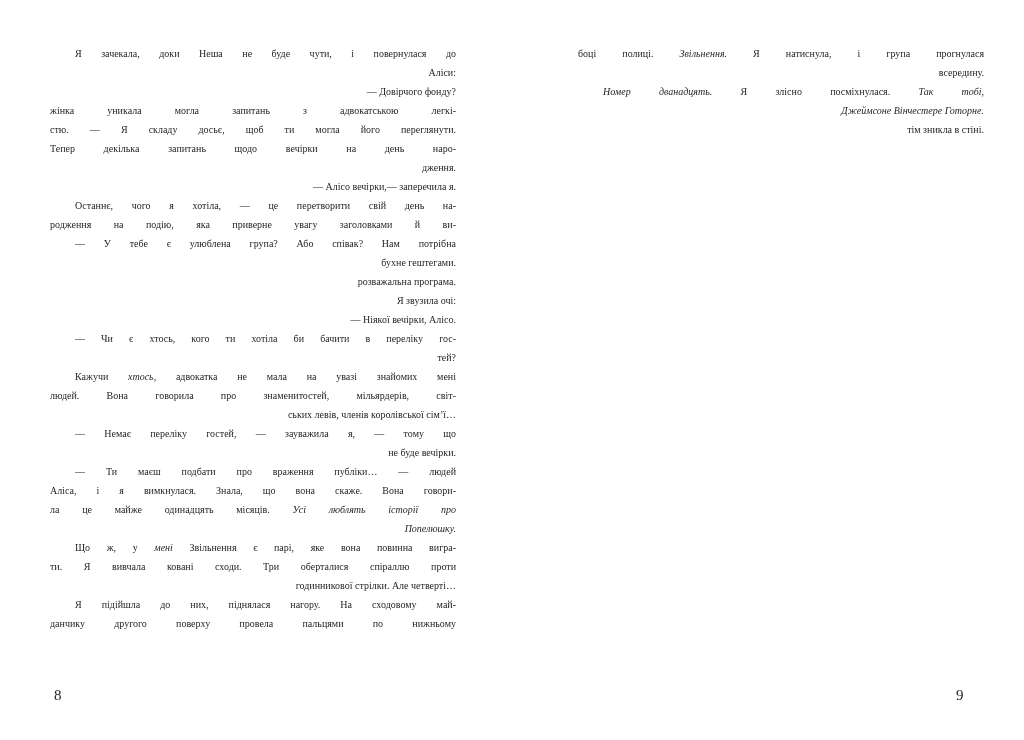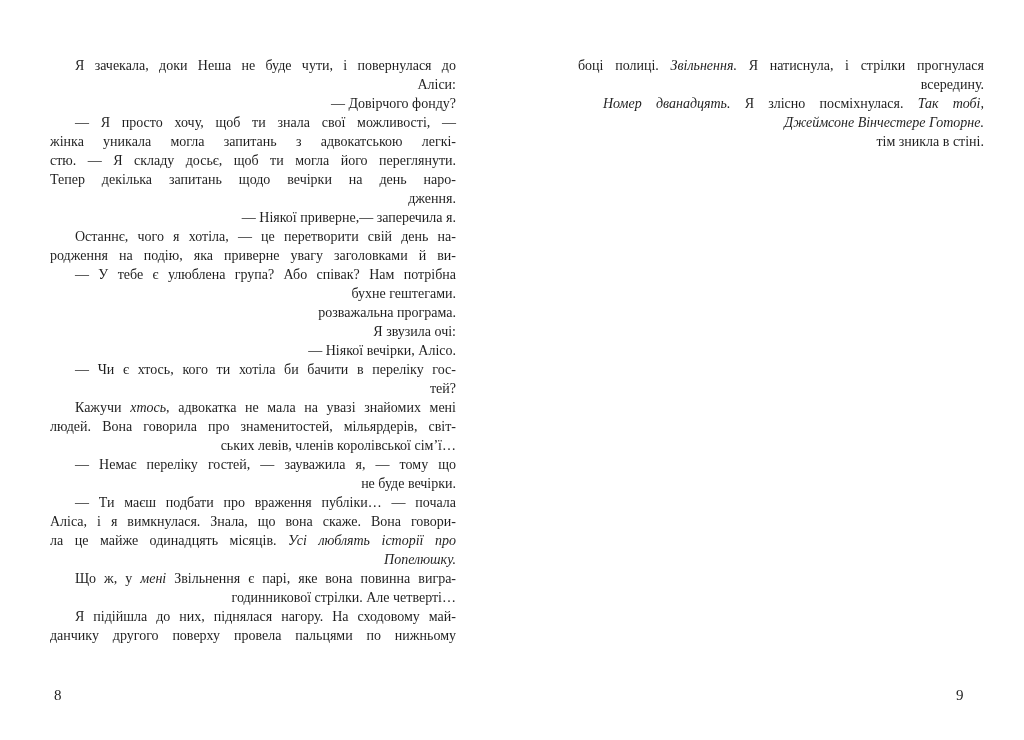--- a/index.html
+++ b/index.html
@@ -10,23 +10,23 @@
     overflow: hidden;
   }
   .spread {
     position: relative;
     width: 1024px; height: 740px;
     background: #ffffff;
     color: #1f1f1f;
   }
   .page-col {
     position: absolute;
-    top: 56px;
+    top: 44px;
     width: 406px;
-    font-size: 14px;
+    font-size: 10px;
     line-height: 19px;
     color: #1f1f1f;
   }
   #left-col  { left: 50px; }
   #right-col { left: 578px; }
   .line { text-align: right; white-space: normal; }
   .line.j {
     text-align: justify;
     -moz-text-align-last: justify;
     text-align-last: justify;
@@ -45,52 +45,52 @@
   .folio-right { left: 956px; }
 </style>
 </head>
 <body>
 
 <div class="spread">
   <div class="page-col" id="left-col">
       <div class="line j in"><span>Я зачекала, доки Неша не буде чути, і повернулася до</span></div>
       <div class="line"><span>Аліси:</span></div>
       <div class="line in"><span>— Довірчого фонду?</span></div>
-      <div class="line j in"><span>— Я просто хочу, щоб ти знала свої можливості, —</span></div>
       <div class="line j"><span>жінка уникала могла запитань з адвокатською легкі-</span></div>
       <div class="line j"><span>стю. — Я складу досьє, щоб ти могла його переглянути.</span></div>
       <div class="line j"><span>Тепер декілька запитань щодо вечірки на день наро-</span></div>
       <div class="line"><span>дження.</span></div>
-      <div class="line in"><span>— Ніякої приверне,— заперечила я.</span></div>
+      <div class="line in"><span>— Алісо вечірки,— заперечила я.</span></div>
       <div class="line j in"><span>Останнє, чого я хотіла, — це перетворити свій день на-</span></div>
       <div class="line j"><span>родження на подію, яка приверне увагу заголовками й ви-</span></div>
       <div class="line j in"><span>— У тебе є улюблена група? Або співак? Нам потрібна</span></div>
       <div class="line"><span>бухне гештегами.</span></div>
       <div class="line"><span>розважальна програма.</span></div>
       <div class="line in"><span>Я звузила очі:</span></div>
       <div class="line in"><span>— Ніякої вечірки, Алісо.</span></div>
       <div class="line j in"><span>— Чи є хтось, кого ти хотіла би бачити в переліку гос-</span></div>
       <div class="line"><span>тей?</span></div>
       <div class="line j in"><span>Кажучи </span><span class="it">хтось</span><span>, адвокатка не мала на увазі знайомих мені</span></div>
       <div class="line j"><span>людей. Вона говорила про знаменитостей, мільярдерів, світ-</span></div>
       <div class="line"><span>ських левів, членів королівської сім’ї…</span></div>
       <div class="line j in"><span>— Немає переліку гостей, — зауважила я, — тому що</span></div>
       <div class="line"><span>не буде вечірки.</span></div>
-      <div class="line j in"><span>— Ти маєш подбати про враження публіки… — почала</span></div>
+      <div class="line j in"><span>— Ти маєш подбати про враження публіки… — людей</span></div>
       <div class="line j"><span>Аліса, і я вимкнулася. Знала, що вона скаже. Вона говори-</span></div>
       <div class="line j"><span>ла це майже одинадцять місяців. </span><span class="it">Усі люблять історії про</span></div>
       <div class="line"><span class="it">Попелюшку.</span></div>
       <div class="line j in"><span>Що ж, у </span><span class="it">мені</span><span> Звільнення є парі, яке вона повинна вигра-</span></div>
+      <div class="line j"><span>ти. Я вивчала ковані сходи. Три оберталися спіраллю проти</span></div>
       <div class="line"><span>годинникової стрілки. Але четверті…</span></div>
       <div class="line j in"><span>Я підійшла до них, піднялася нагору. На сходовому май-</span></div>
       <div class="line j"><span>данчику другого поверху провела пальцями по нижньому</span></div>
     </div>
 
   <div class="page-col" id="right-col">
-      <div class="line j"><span>боці полиці. </span><span class="it">Звільнення.</span><span> Я натиснула, і стрілки прогнулася</span></div>
+      <div class="line j"><span>боці полиці. </span><span class="it">Звільнення.</span><span> Я натиснула, і група прогнулася</span></div>
       <div class="line"><span>всередину.</span></div>
       <div class="line j in"><span class="it">Номер дванадцять.</span><span> Я злісно посміхнулася. </span><span class="it">Так тобі,</span></div>
       <div class="line"><span class="it">Джеймсоне Вінчестере Готорне.</span></div>
       <div class="line"><span>тім зникла в стіні.</span></div>
     </div>
 
   <div class="folio folio-left">8</div>
 
   <div class="folio folio-right">9</div>
 </div>

